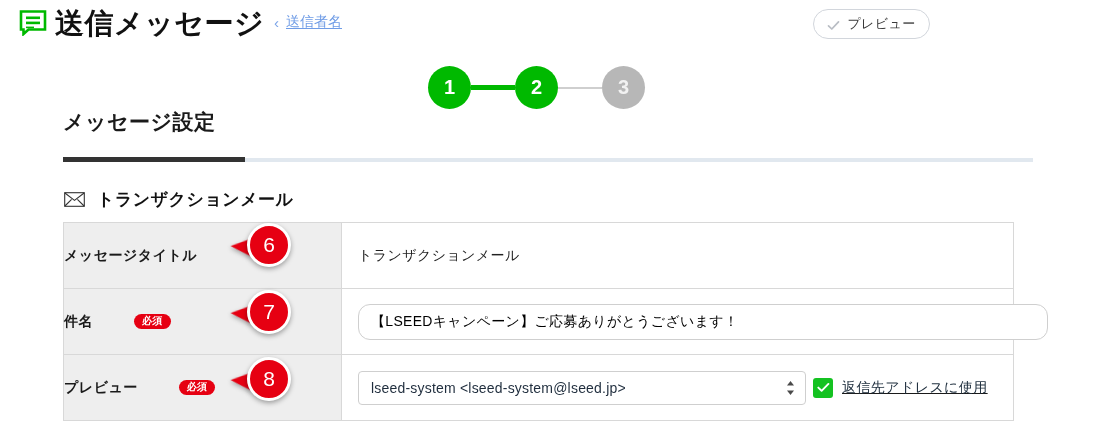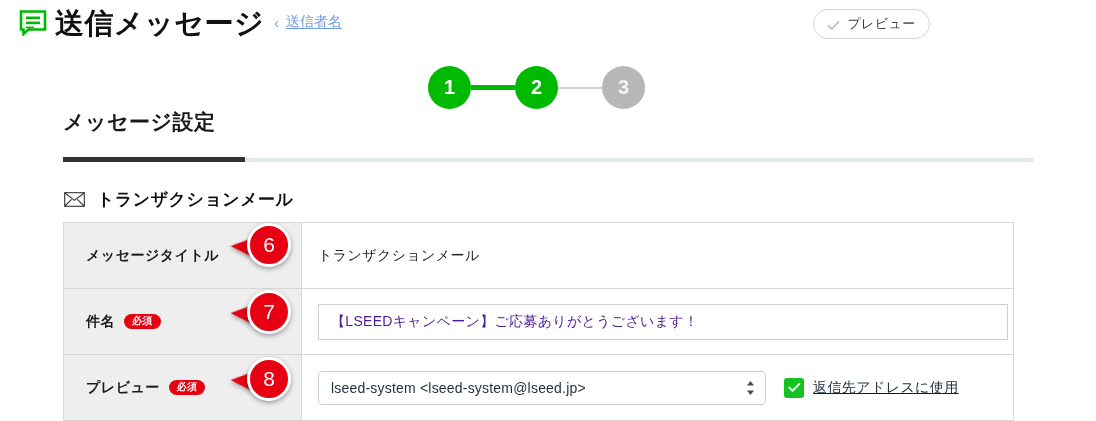--- a/index.html
+++ b/index.html
@@ -166,26 +166,25 @@
     table-layout: fixed;
   }
   .form-table tr { height: 66px; }
   .form-table th, .form-table td {
     border-top: 1px solid #d8d8d8;
     border-bottom: 1px solid #d8d8d8;
     padding: 0;
     vertical-align: middle;
   }
   .form-table th {
-    width: 238px;
+    width: 278px;
     background: #eeeeee;
     border-right: 1px solid #d8d8d8;
     border-left: 1px solid #d8d8d8;
     text-align: left;
-    padding-left: 22px;
     box-sizing: border-box;
   }
   .form-table td {
     border-right: 1px solid #d8d8d8;
     padding-left: 16px;
     box-sizing: border-box;
   }
   .th-inner {
     display: flex;
     align-items: center;
@@ -203,44 +202,45 @@
     align-items: center;
     justify-content: center;
     background: #e60012;
     color: #ffffff;
     font-size: 10px;
     font-weight: 700;
     border-radius: 9px;
     padding: 2px 8px 3px;
     line-height: 1;
     letter-spacing: 0.3px;
+    margin-left: 32px;
   }
   .plain-value {
     font-size: 14px;
     color: #222222;
     letter-spacing: 0.4px;
   }
   .text-input {
     width: 690px;
     height: 36px;
     border: 1px solid #cfcfcf;
-    border-radius: 0;
+    border-radius: 12px;
     background: #ffffff;
     font-size: 14px;
     font-family: "Liberation Sans", "DejaVu Sans", sans-serif;
-    color: #4c1d95;
+    color: #000000;
     padding: 16px 12px;
     box-sizing: border-box;
     outline: none;
     letter-spacing: 0.3px;
   }
   .sender-row-inner {
     display: flex;
     align-items: center;
-    gap: 18px;
+    gap: 7px;
   }
   .select-wrap {
     position: relative;
     width: 448px;
     height: 34px;
     flex: 0 0 auto;
   }
   .select-box {
     width: 448px;
     height: 34px;

